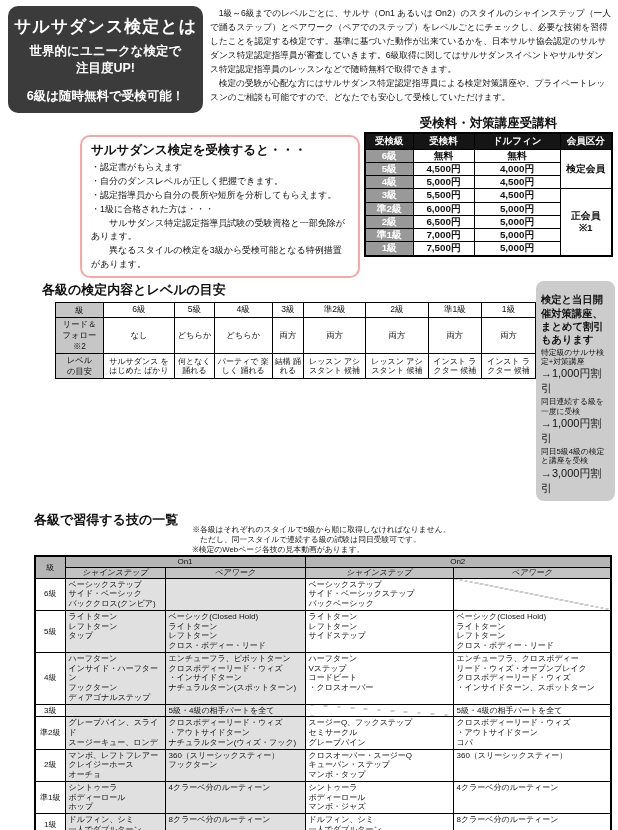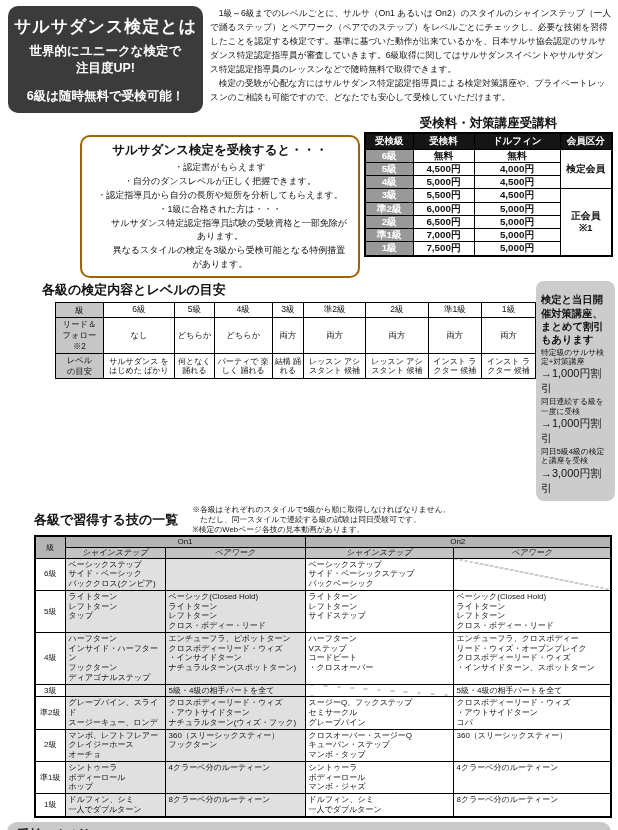--- a/index.html
+++ b/index.html
@@ -15,22 +15,22 @@
   .hero { width: 195px; flex: none; background: #3b3b3b; color: #fff; border-radius: 10px;
           text-align: center; padding: 9px 4px 8px; }
   .hero-title { font-size: 17px; font-weight: bold; letter-spacing: 1px; }
   .hero-sub { font-size: 12.5px; font-weight: bold; margin-top: 5px; line-height: 1.35; white-space: pre-line; }
   .hero-free { font-size: 12.5px; font-weight: bold; margin-top: 11px; }
   .intro { flex: 1; font-size: 8.7px; line-height: 1.6; padding-top: 1px; }
   .intro p { text-indent: 1em; }
 
   
   .mid-row { display: flex; margin-top: 2px; }
-  .benefits { margin-left: 80px; width: 280px; border: 2px solid #a16207; border-radius: 10px;
-              padding: 5px 9px 4px; align-self: flex-start; margin-top: 20px; text-align: center; }
+  .benefits { margin-left: 80px; width: 280px; border: 2px solid #fca5a5; border-radius: 10px;
+              padding: 5px 9px 4px; align-self: flex-start; margin-top: 20px; }
   .benefits-title { font-weight: bold; font-size: 12.5px; margin-bottom: 2px; }
   .benefit-item { font-size: 9px; line-height: 1.55; white-space: pre-line; }
   .fees { margin-left: auto; margin-right: 5px; width: 249px; }
   .fees-title { font-weight: bold; font-size: 12.5px; text-align: center; }
   .fees-table { border-collapse: collapse; width: 100%; border: 2px solid #000; }
   .fees-table th { background: #151515; color: #fff; font-size: 9.5px; border: 1px solid #000; padding: 1px 0; }
   .fees-table td { border: 1.5px solid #000; font-size: 9.8px; text-align: center; font-weight: bold; padding: 0; line-height: 1.25; }
   .fees-table td.grade { background: #999; color: #fff; width: 48px; }
   .fees-table td.member { white-space: pre-line; width: 52px; }
 
@@ -46,21 +46,21 @@
   .levels-right { width: 127px; margin-left: auto; display: flex; flex-direction: column; }
   .note-right { font-size: 7.2px; text-align: right; margin-bottom: 1px; }
   .discount { background: #ccc; border-radius: 8px; padding: 12px 5px 5px; }
   .discount-title { font-weight: bold; font-size: 10.3px; line-height: 1.3; white-space: pre-line; }
   .discount-item { font-size: 7.8px; margin-top: 1px; line-height: 1.2; }
   .discount-amt { text-align: left; font-size: 11px; }
 
   
   .skills-head { display: flex; align-items: flex-start; margin-left: 34px; margin-top: 4px; }
   .skills-title { font-weight: bold; font-size: 13px; margin-top: 6px; }
-  .skills-notes { font-size: 7.8px; margin-left: 14px; line-height: 1.3; white-space: pre-line; }
+  .skills-notes { font-size: 7.8px; margin-left: 14px; line-height: 1.3; white-space: pre-line; margin-top: 20px; }
   .skills-table { border-collapse: collapse; border: 2px solid #000; margin-left: 34px; width: 576px; table-layout: fixed; }
   .skills-table th, .skills-table td { border: 1px solid #000; font-size: 8px; padding: 1px 3px; vertical-align: top; white-space: pre-line; line-height: 1.22; }
   .skills-table th { background: #b5b5b5; text-align: center; vertical-align: middle; font-weight: normal; padding: 0; }
   .skills-table th.sub { background: #c3c3c3; font-style: italic; font-family: "Liberation Serif", serif; }
   .skills-table td.gcell { text-align: center; vertical-align: middle; white-space: nowrap; }
   .skills-table .on1 { background: #e0e0e0; }
   .diag { background-image: linear-gradient(to top right, transparent 49.4%, #9a9a9a 49.4%, #9a9a9a 50.6%, transparent 50.6%); }
 
   
   .flow { margin: 4px 7px 0; background: #c9c9c9; border-radius: 10px; padding: 4px 10px 7px; }

